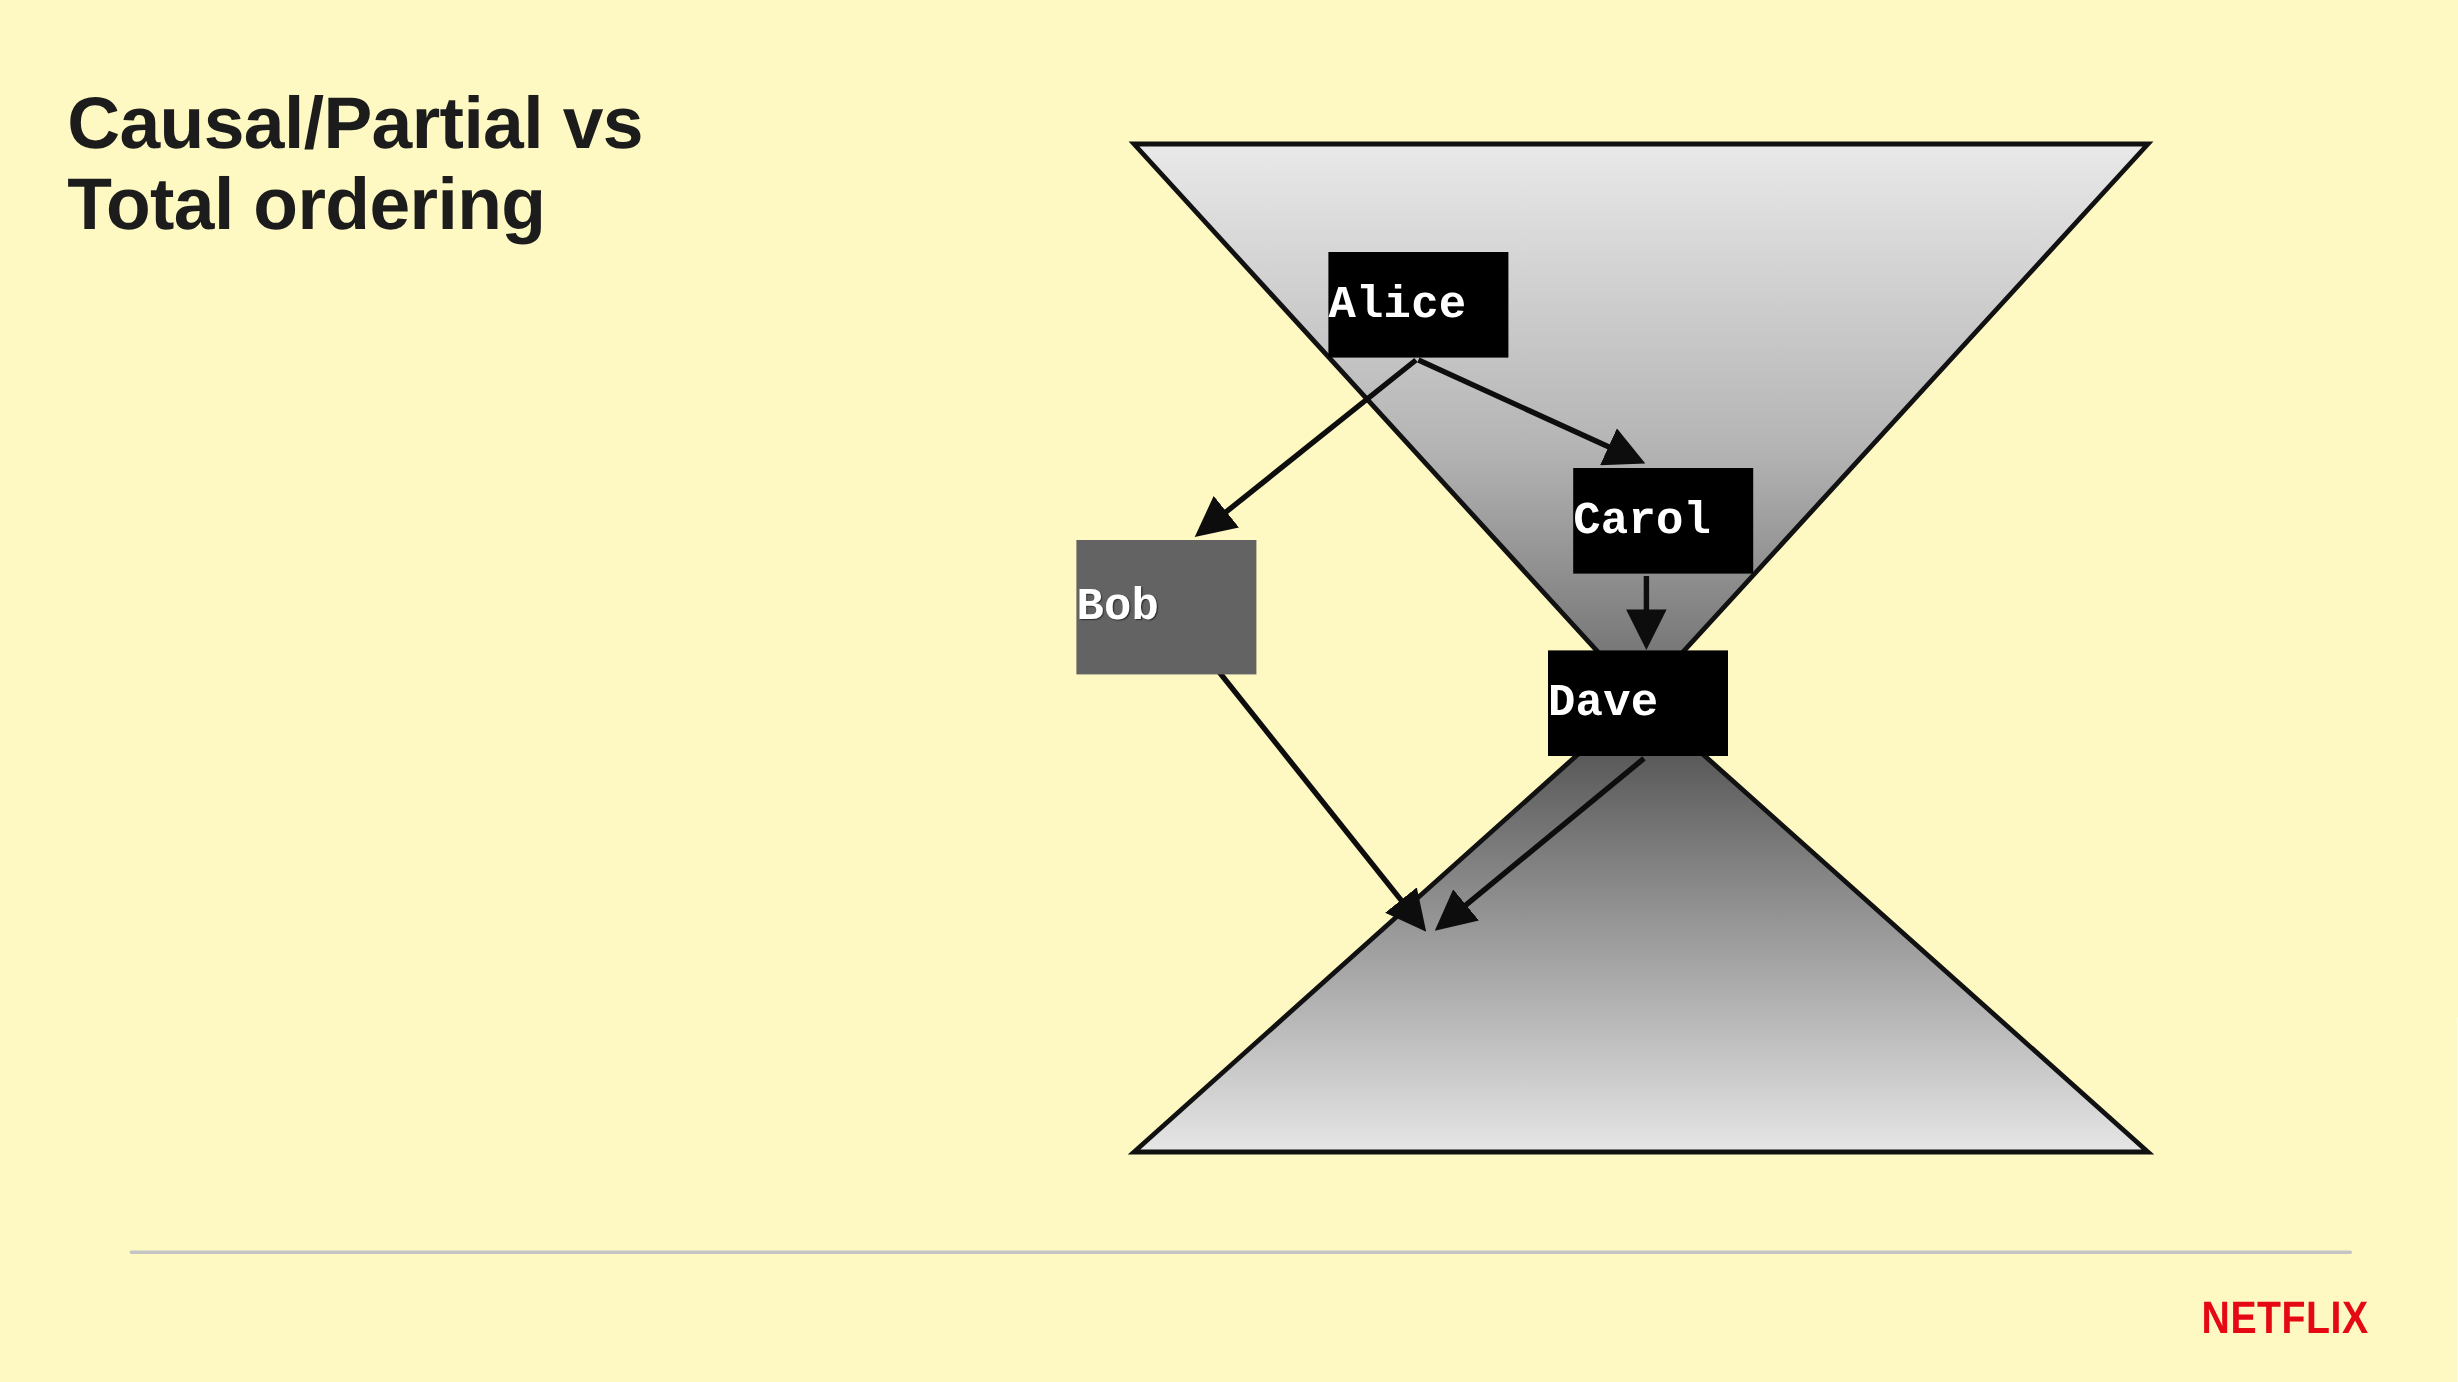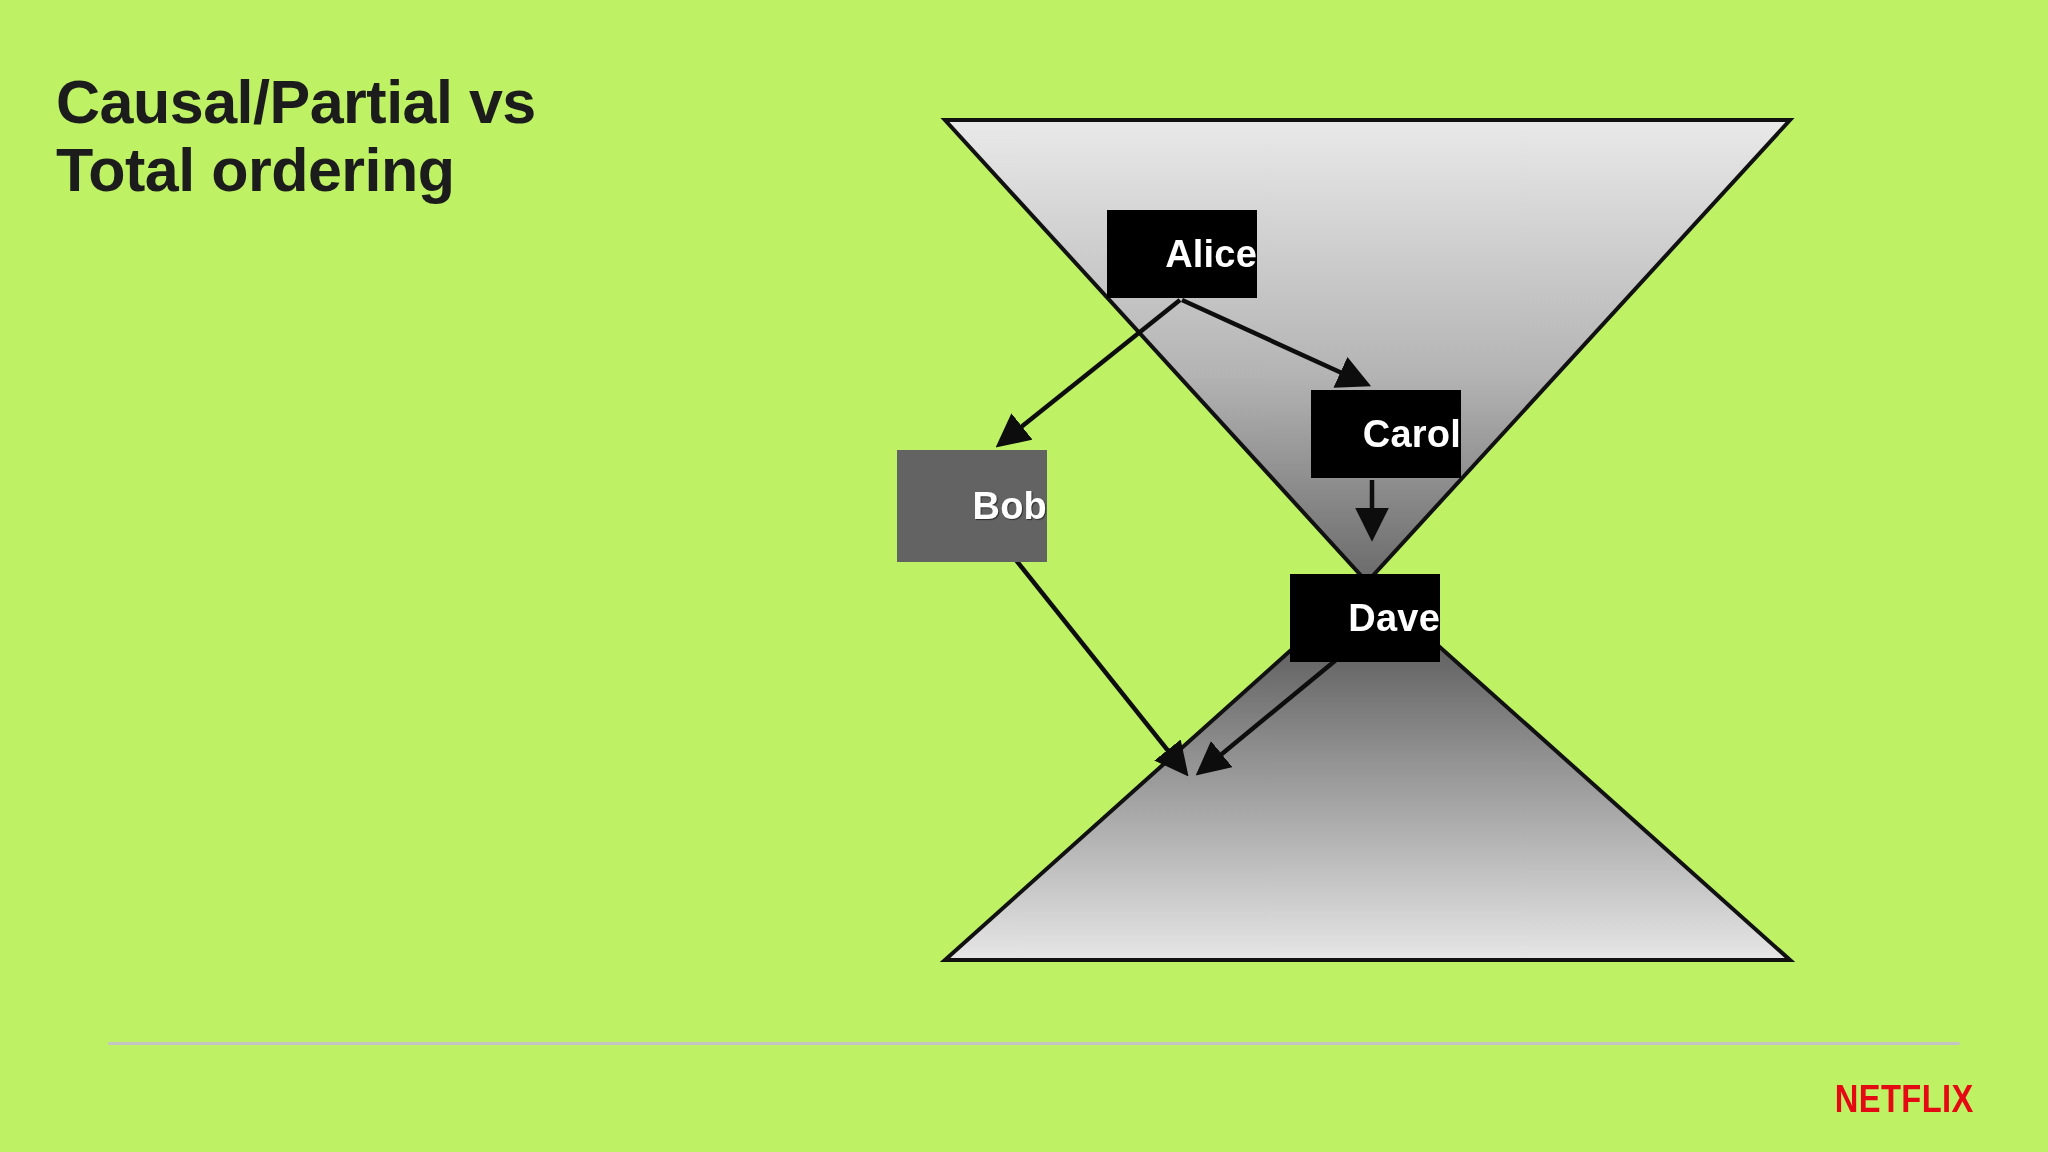--- a/index.html
+++ b/index.html
@@ -12,21 +12,21 @@
     height: 1152px;
     position: relative;
     overflow: hidden;
     font-family: "Liberation Sans", sans-serif;
     -webkit-font-smoothing: antialiased;
   }
 
   #slide {
     position: absolute;
     inset: 0;
-    background: #bef264;
+    background: #fef9c3;
     padding-left: 36px;
   }
 
   
   #title-block {
     position: absolute;
     left: 56px;
     top: 68px;
     width: 640px;
   }
@@ -55,24 +55,24 @@
     width: 2048px;
     height: 1040px;
     overflow: visible;
   }
 
   
   .node {
     position: absolute;
     display: flex;
     align-items: center;
-    justify-content: flex-end;
+    justify-content: flex-start;
     box-sizing: border-box;
     color: #ffffff;
-    font-family: Liberation Sans, sans-serif;
+    font-family: Liberation Mono, monospace;
     font-weight: bold;
     font-size: 38px;
     letter-spacing: 0.2px;
     text-shadow: 1px 1px 1px rgba(0,0,0,0.55);
   }
   .node.dark  { background: #000000; }
   .node.gray  { background: #636363; }
 
   
   #footer-rule {
@@ -147,21 +147,21 @@
   </div>
 
   <div class="node gray" style="left:897px; top:450px; width:150px; height:112px;">
     <span>Bob</span>
   </div>
 
   <div class="node dark" style="left:1287px; top:390px; width:150px; height:88px;margin-left:24px;">
     <span>Carol</span>
   </div>
 
-  <div class="node dark" style="left:1290px; top:542px; width:150px; height:88px;margin-top:32px;">
+  <div class="node dark" style="left:1290px; top:542px; width:150px; height:88px;">
     <span>Dave</span>
   </div>
 
 
   <div id="footer-rule"></div>
   <div id="netflix-logo">NETFLIX</div>
 
 </div>
 
 </body></html>

